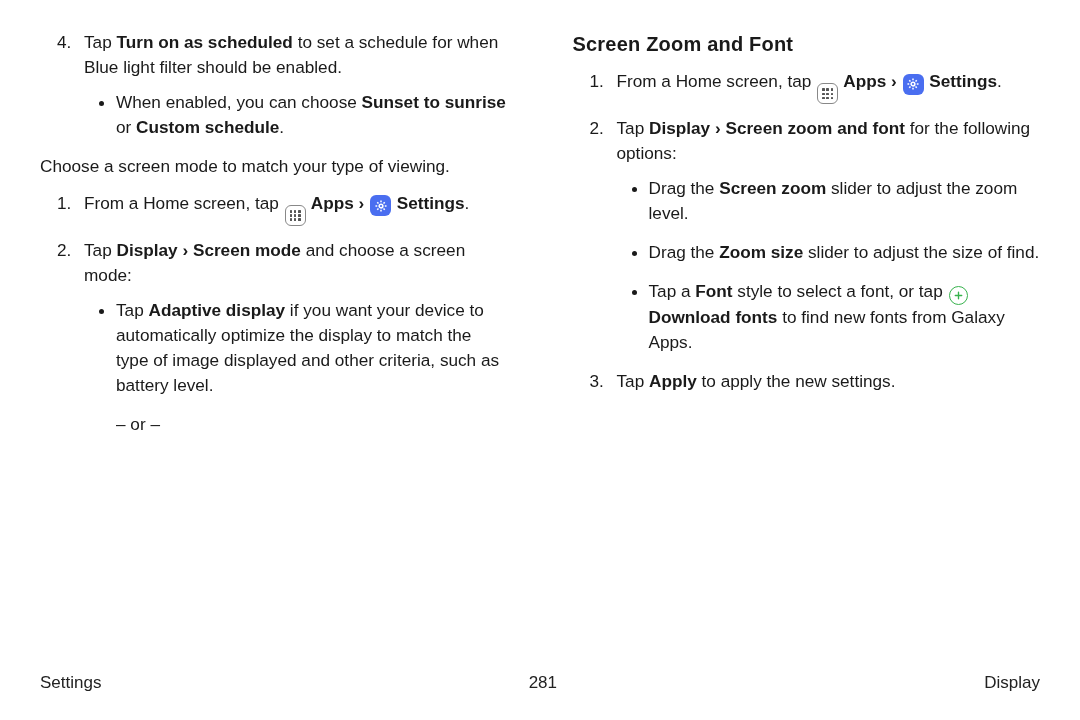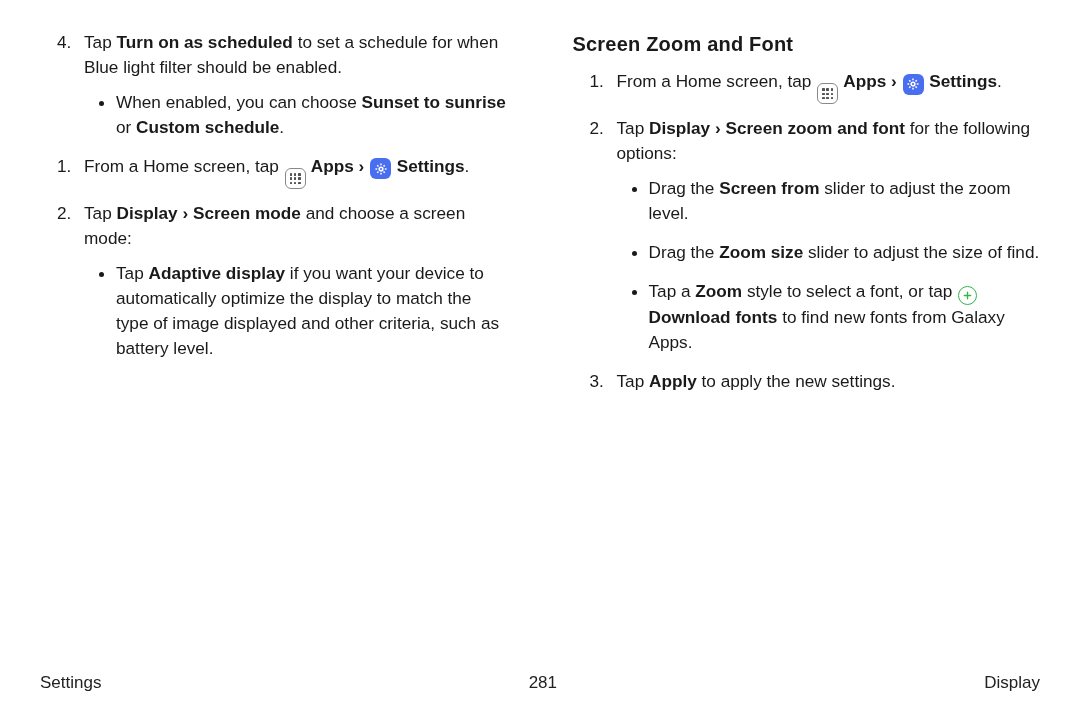--- a/index.html
+++ b/index.html
@@ -83,20 +83,21 @@
       <li>
         <span>Tap </span><b>Turn on as scheduled</b><span> to set a schedule for when Blue light filter should be enabled.</span>
         <ul>
           <li>
             <span>When enabled, you can choose </span><b>Sunset to sunrise</b><span> or </span><b>Custom schedule</b><span>.</span>
           </li>
         </ul>
       </li>
     </ol>
 
+    <p class="intro">Choose a screen mode to match your type of viewing.</p>
 
     <ol>
       <li>
         <span>From a Home screen, tap </span><span class="icon apps">
             <span class="apps-grid">
               <span></span>
               <span></span>
               <span></span>
               <span></span>
               <span></span>
@@ -110,20 +111,21 @@
               <circle cx="12" cy="12" r="3.2"></circle>
               <path d="M12 2.5v3M12 18.5v3M21.5 12h-3M5.5 12h-3M18.4 5.6l-2.1 2.1M7.7 16.3l-2.1 2.1M18.4 18.4l-2.1-2.1M7.7 7.7 5.6 5.6"></path>
             </svg>
           </span><b> Settings</b><span>.</span>
       </li>
       <li>
         <span>Tap </span><b>Display › Screen mode</b><span> and choose a screen mode:</span>
         <ul>
           <li>
             <span>Tap </span><b>Adaptive display</b><span> if you want your device to automatically optimize the display to match the type of image displayed and other criteria, such as battery level.</span>
+            <p class="or-sep">– or –</p>
           </li>
         </ul>
       </li>
     </ol>
 
   </div>
 
   <div class="col">
 
     <h2 style="margin-top:0">Screen Zoom and Font</h2>
@@ -146,27 +148,27 @@
             <svg viewBox="0 0 24 24" fill="none" stroke="white" stroke-width="2.6">
               <circle cx="12" cy="12" r="3.2"></circle>
               <path d="M12 2.5v3M12 18.5v3M21.5 12h-3M5.5 12h-3M18.4 5.6l-2.1 2.1M7.7 16.3l-2.1 2.1M18.4 18.4l-2.1-2.1M7.7 7.7 5.6 5.6"></path>
             </svg>
           </span><b> Settings</b><span>.</span>
       </li>
       <li>
         <span>Tap </span><b>Display › Screen zoom and font</b><span> for the following options:</span>
         <ul>
           <li>
-            <span>Drag the </span><b>Screen from</b><span> slider to adjust the zoom level.</span>
+            <span>Drag the </span><b>Screen zoom</b><span> slider to adjust the zoom level.</span>
           </li>
           <li>
             <span>Drag the </span><b>Zoom size</b><span> slider to adjust the size of find.</span>
           </li>
           <li>
-            <span>Tap a </span><b>Zoom</b><span> style to select a font, or tap </span><span class="icon download">
+            <span>Tap a </span><b>Font</b><span> style to select a font, or tap </span><span class="icon download">
                 <svg viewBox="0 0 24 24" fill="none" stroke="#37b24d" stroke-width="3" stroke-linecap="round">
                   <path d="M12 5v14M5 12h14"></path>
                 </svg>
               </span><b> Download fonts</b><span> to find new fonts from Galaxy Apps.</span>
           </li>
         </ul>
       </li>
       <li>
         <span>Tap </span><b>Apply</b><span> to apply the new settings.</span>
       </li>

